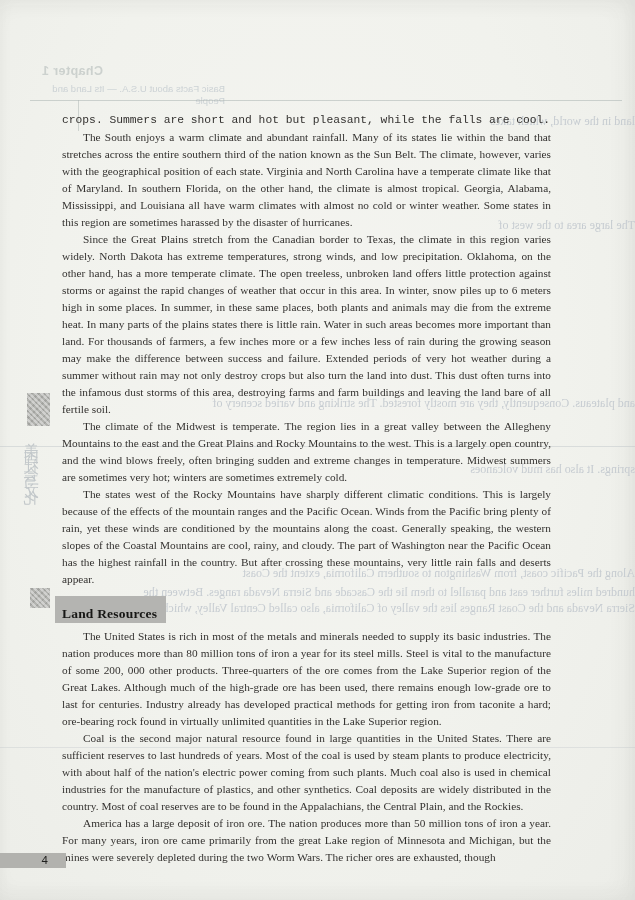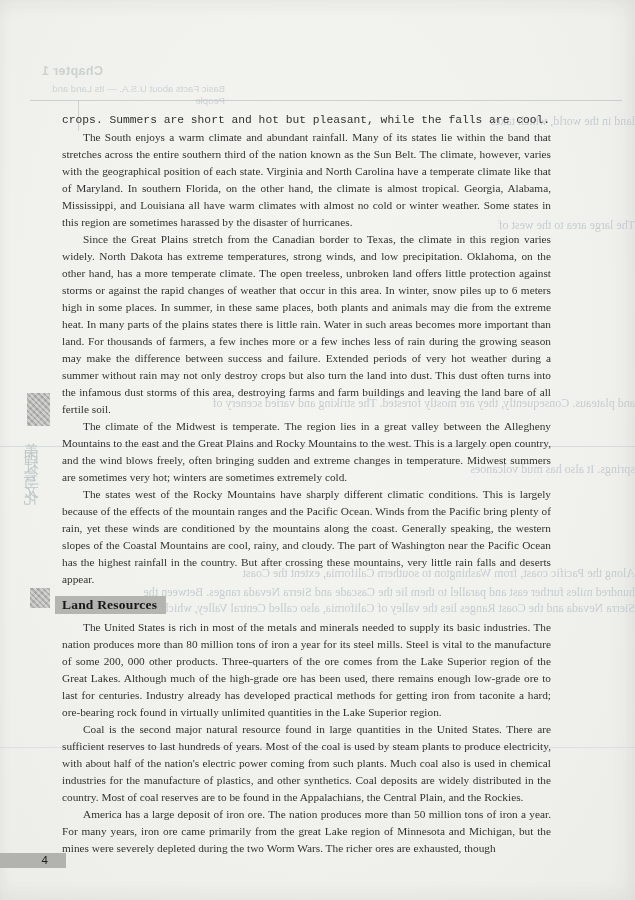--- a/index.html
+++ b/index.html
@@ -57,21 +57,21 @@
     position:absolute; left:62px; top:112px; width:489px; z-index:2;
     color:#343230;
     font-size:11.3px; line-height:17px;
     text-align:justify;
   }
   .content p { margin:0; text-indent:21px; }
   .content p.continuation { text-indent:0;font-family:Liberation Mono, monospace; }
 
   .section-heading-row { margin:8px 0 5px 0; text-align:left; }
   .section-heading {
-    display:inline-block; margin-left:-7px; padding:1px 9px 2px 7px;
+    display:inline-block; margin-left:-7px; padding:10px 9px 2px 7px;
     background:#b4b4b1;
     font-weight:bold; font-size:13.5px; line-height:15px; color:#171715;
     letter-spacing:.2px;
   }
 
   .page-num-bar {
     position:absolute; left:0; top:853px; width:66px; height:15px; z-index:3;
     background:#b2b2ae;
   }
   .page-num {

